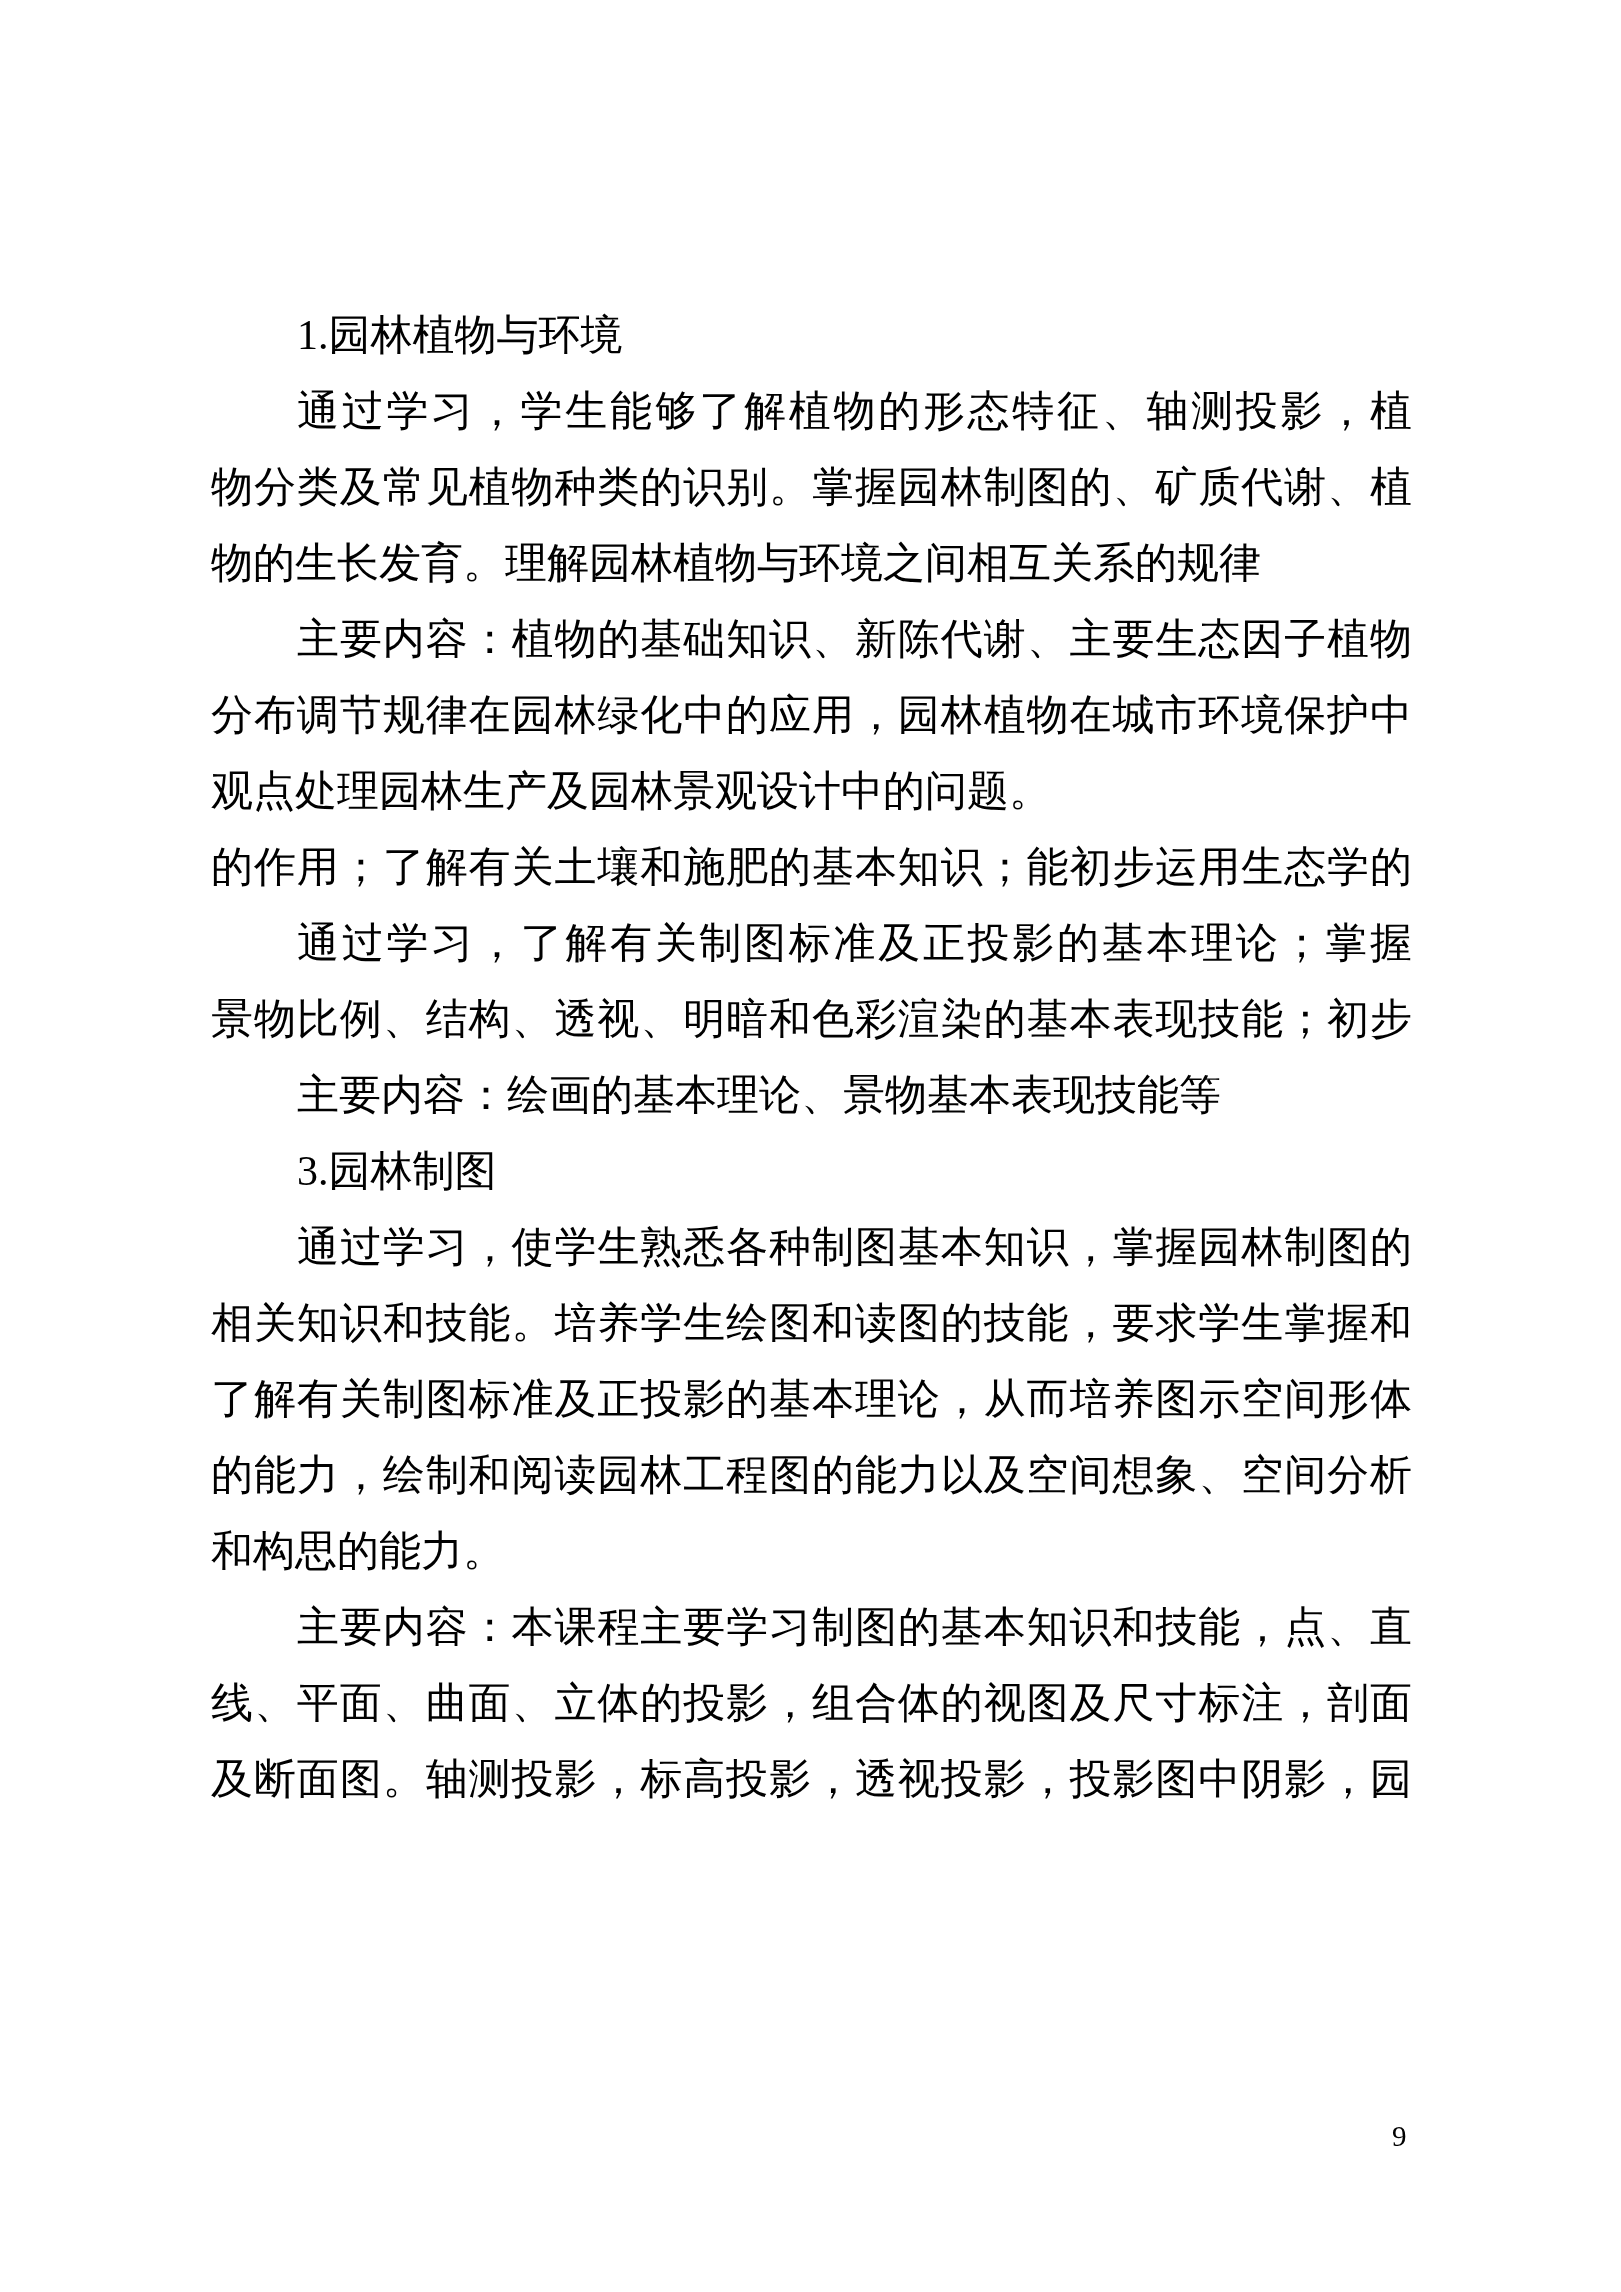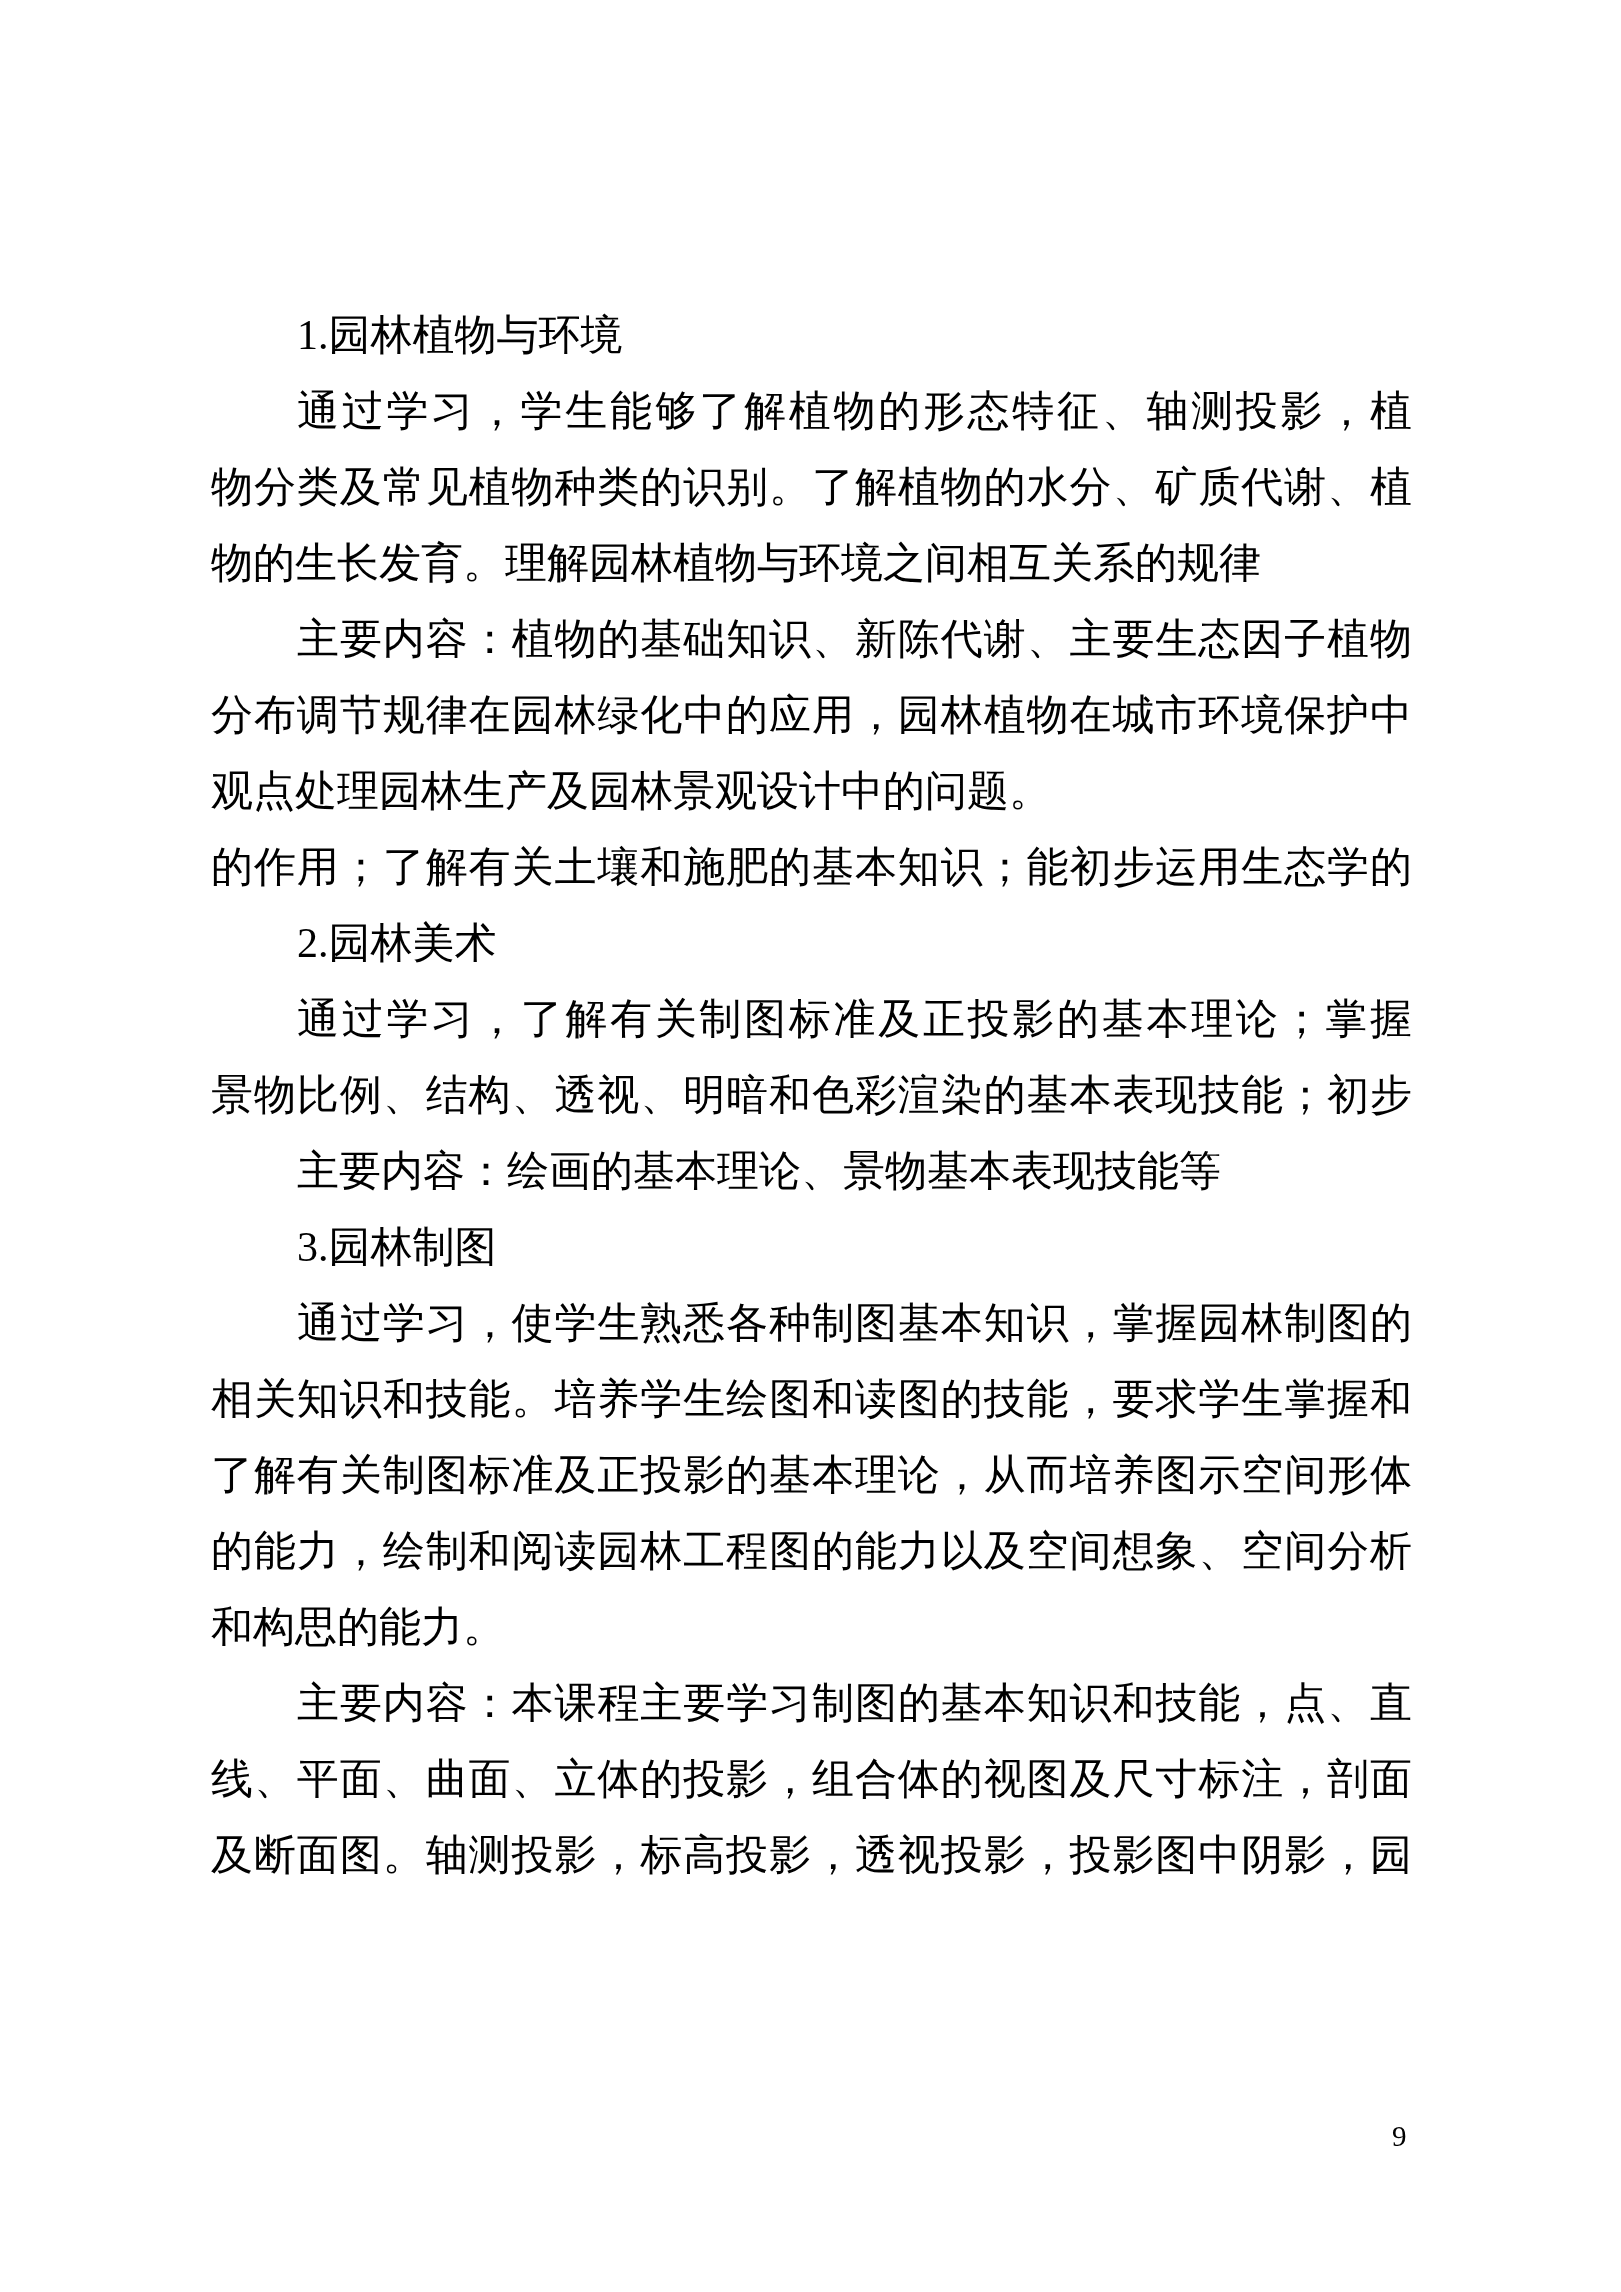--- a/index.html
+++ b/index.html
@@ -46,27 +46,26 @@
     color: #000000;
   }
 </style>
 </head>
 <body>
 
 <div class="page">
   <div class="text-block">
     <div class="line indent">1.园林植物与环境</div>
     <div class="line indent justify">通过学习，学生能够了解植物的形态特征、轴测投影，植</div>
-    <div class="line justify">物分类及常见植物种类的识别。了解植物的水分、矿质代谢、植</div>
+    <div class="line justify">物分类及常见植物种类的识别。掌握园林制图的、矿质代谢、植</div>
     <div class="line">物的生长发育。理解园林植物与环境之间相互关系的规律</div>
     <div class="line indent justify">主要内容：植物的基础知识、新陈代谢、主要生态因子植物</div>
     <div class="line justify">分布调节规律在园林绿化中的应用，园林植物在城市环境保护中</div>
     <div class="line">观点处理园林生产及园林景观设计中的问题。</div>
     <div class="line justify">的作用；了解有关土壤和施肥的基本知识；能初步运用生态学的</div>
-    <div class="line indent">2.园林美术</div>
     <div class="line indent justify">通过学习，了解有关制图标准及正投影的基本理论；掌握</div>
     <div class="line justify">景物比例、结构、透视、明暗和色彩渲染的基本表现技能；初步</div>
     <div class="line indent">主要内容：绘画的基本理论、景物基本表现技能等</div>
     <div class="line indent">3.园林制图</div>
     <div class="line indent justify">通过学习，使学生熟悉各种制图基本知识，掌握园林制图的</div>
     <div class="line justify">相关知识和技能。培养学生绘图和读图的技能，要求学生掌握和</div>
     <div class="line justify">了解有关制图标准及正投影的基本理论，从而培养图示空间形体</div>
     <div class="line justify">的能力，绘制和阅读园林工程图的能力以及空间想象、空间分析</div>
     <div class="line">和构思的能力。</div>
     <div class="line indent justify">主要内容：本课程主要学习制图的基本知识和技能，点、直</div>

